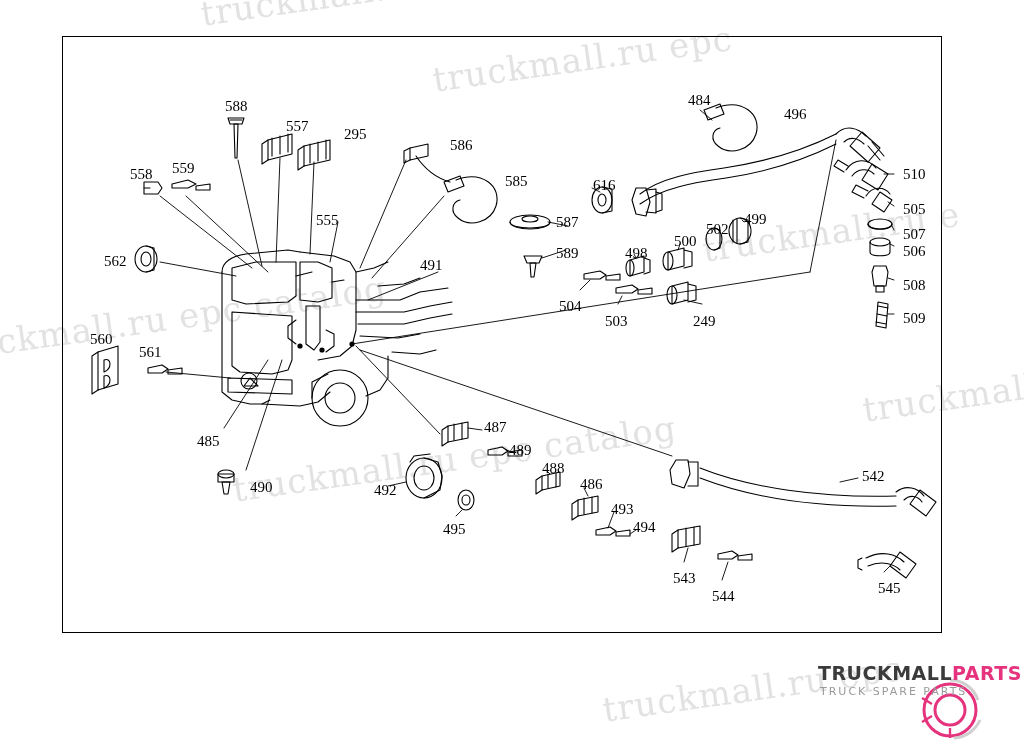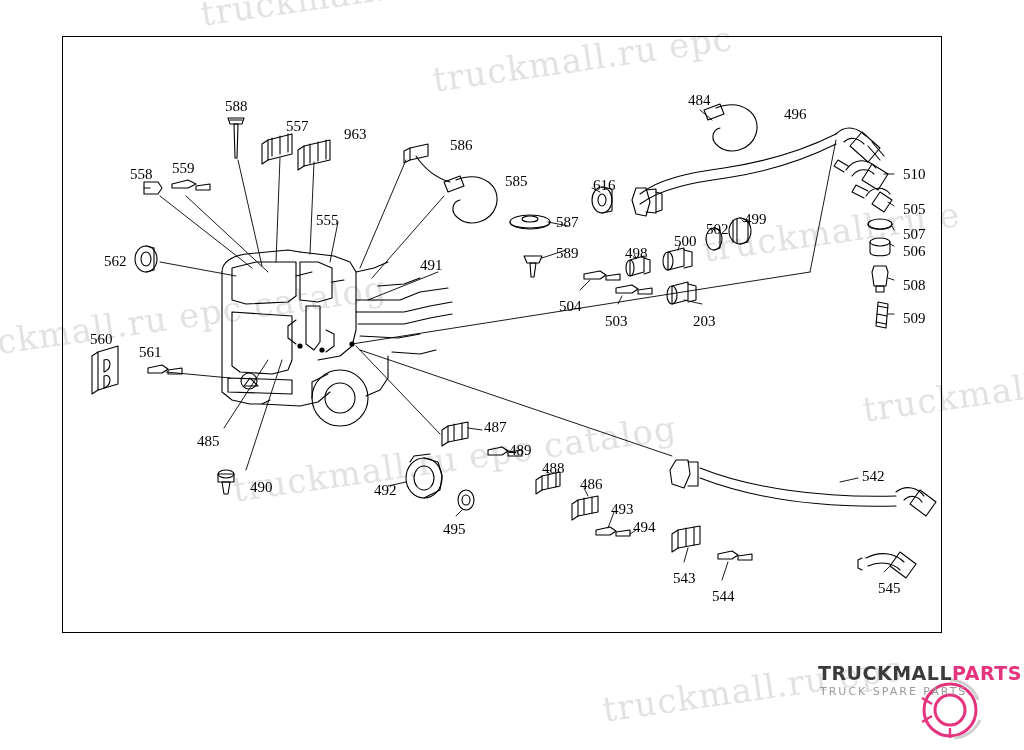--- a/index.html
+++ b/index.html
@@ -411,21 +411,21 @@
         <path d="M684 562 L688 548"></path>
         <path d="M722 580 L728 562"></path>
         <path d="M884 572 L890 566"></path>
       </g>
     </g>
   </svg>
 
   <div class="layer">
     <div class="lbl" style="left:225px; top:98px;">588</div>
     <div class="lbl" style="left:286px; top:118px;">557</div>
-    <div class="lbl" style="left:344px; top:126px;">963</div>
+    <div class="lbl" style="left:344px; top:126px;">295</div>
     <div class="lbl" style="left:450px; top:137px;">586</div>
     <div class="lbl" style="left:688px; top:92px;">484</div>
     <div class="lbl" style="left:784px; top:106px;">496</div>
     <div class="lbl" style="left:130px; top:166px;">558</div>
     <div class="lbl" style="left:172px; top:160px;">559</div>
     <div class="lbl" style="left:316px; top:212px;">555</div>
     <div class="lbl" style="left:505px; top:173px;">585</div>
     <div class="lbl" style="left:593px; top:177px;">616</div>
     <div class="lbl" style="left:903px; top:166px;">510</div>
     <div class="lbl" style="left:903px; top:201px;">505</div>
@@ -436,21 +436,21 @@
     <div class="lbl" style="left:556px; top:214px;">587</div>
     <div class="lbl" style="left:556px; top:245px;">589</div>
     <div class="lbl" style="left:744px; top:211px;">499</div>
     <div class="lbl" style="left:706px; top:221px;">502</div>
     <div class="lbl" style="left:674px; top:233px;">500</div>
     <div class="lbl" style="left:625px; top:245px;">498</div>
     <div class="lbl" style="left:104px; top:253px;">562</div>
     <div class="lbl" style="left:420px; top:257px;">491</div>
     <div class="lbl" style="left:559px; top:298px;">504</div>
     <div class="lbl" style="left:605px; top:313px;">503</div>
-    <div class="lbl" style="left:693px; top:313px;">203</div>
+    <div class="lbl" style="left:693px; top:313px;">249</div>
     <div class="lbl" style="left:90px; top:331px;">560</div>
     <div class="lbl" style="left:139px; top:344px;">561</div>
     <div class="lbl" style="left:197px; top:433px;">485</div>
     <div class="lbl" style="left:250px; top:479px;">490</div>
     <div class="lbl" style="left:484px; top:419px;">487</div>
     <div class="lbl" style="left:509px; top:442px;">489</div>
     <div class="lbl" style="left:542px; top:460px;">488</div>
     <div class="lbl" style="left:580px; top:476px;">486</div>
     <div class="lbl" style="left:611px; top:501px;">493</div>
     <div class="lbl" style="left:633px; top:519px;">494</div>

